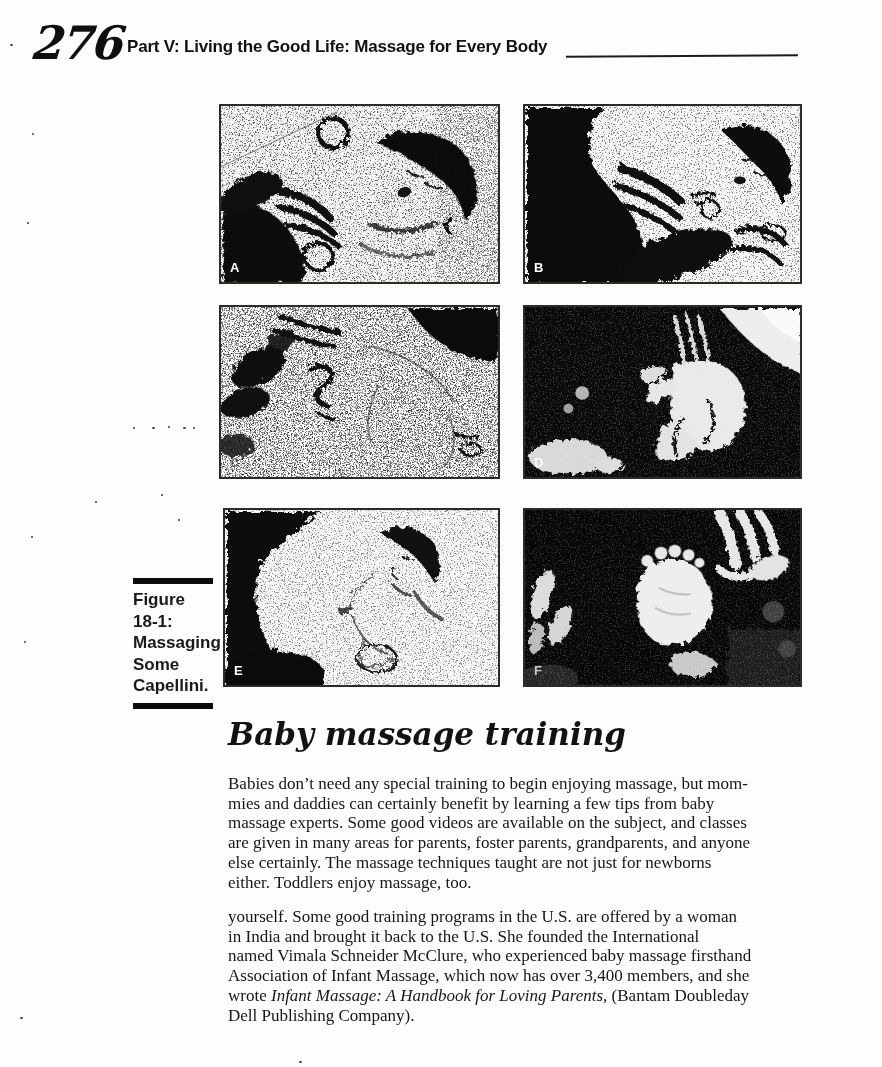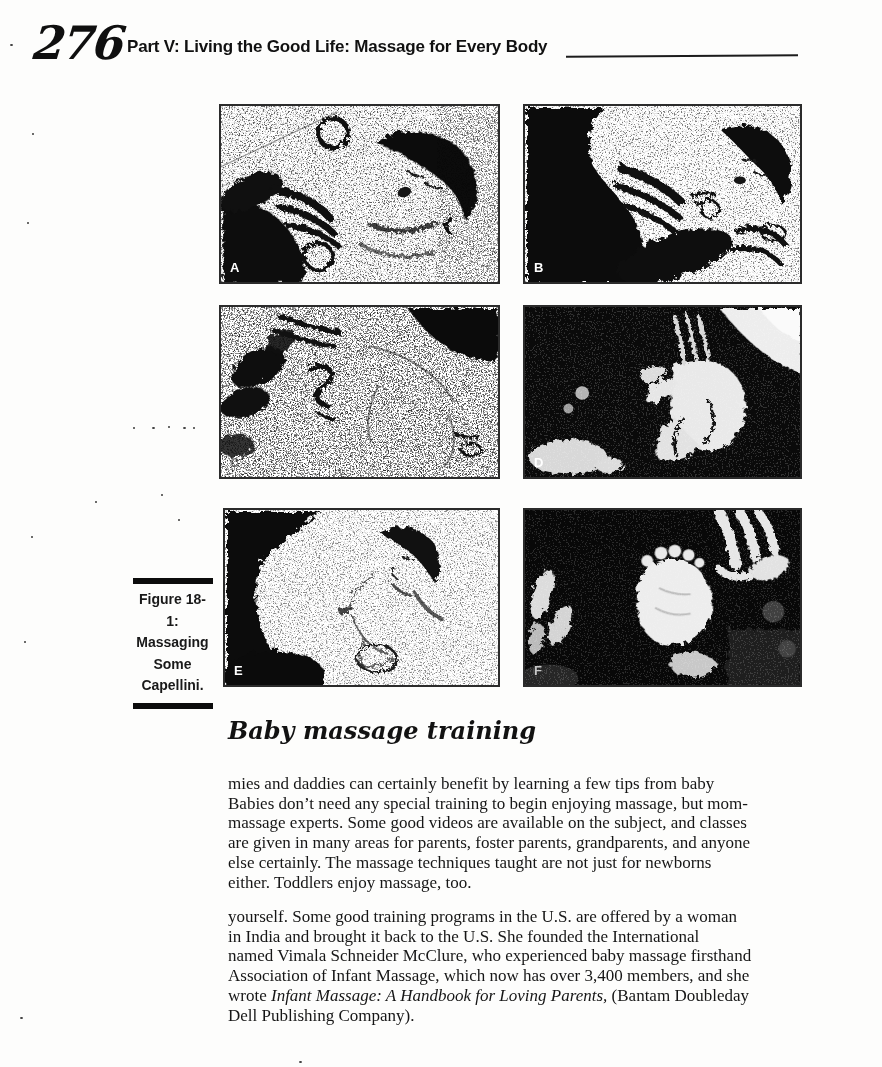--- a/index.html
+++ b/index.html
@@ -20,27 +20,27 @@
   .panel { position:absolute; background:#ffffff; border:2px solid #2b2b2b; box-sizing:border-box; }
   .panel svg { display:block; width:100%; height:100%; }
   .plabel { position:absolute; left:9px; bottom:7px; font-family:"Liberation Sans", sans-serif;
             font-weight:700; font-size:13px; color:#ffffff; }
   .plabel.faint { color:#3f3f3f; opacity:.6; }
   .plabel.ghost { color:#c9c9c9; }
 
   
   .capblock { position:absolute; left:133px; top:578px; width:80px; }
   .capbar { height:6px; background:#0c0c0c; }
-  .captext { text-align:center; font-family:"Liberation Sans", sans-serif; font-weight:700;
-             font-size:14px; line-height:21.5px; padding:5px 1px 6px 0; color:#191919; }
+  .captext { text-align:left; font-family:"Liberation Sans", sans-serif; font-weight:700;
+             font-size:17px; line-height:21.5px; padding:5px 1px 6px 0; color:#191919; }
   .captext .cl { display:block; }
 
   
   .heading { position:absolute; left:228px; top:716px; font-family:"DejaVu Serif", serif;
-             font-weight:700; font-style:italic; font-size:24px; color:#121212; }
+             font-weight:700; font-style:italic; font-size:31px; color:#121212; }
   .para { position:absolute; left:228px; font-size:17px; line-height:19.7px; color:#161616; }
   .p1 { top:774px; }
   .p2 { top:907px; }
   .tline { white-space:pre; }
   .it { font-style:italic; }
 
   
   .speck { position:absolute; background:#3a3a3a; border-radius:50%; }
 </style>
 </head>
@@ -258,22 +258,22 @@
       <span class="cl">Figure 18-1:</span>
       <span class="cl">Massaging</span>
       <span class="cl">Some</span>
       <span class="cl">Capellini.</span>
     </div>
     <div class="capbar"></div>
   </div>
 
   <div class="heading">Baby massage training</div>
   <div class="para p1">
+      <div class="tline"><span>Babies don’t need any special training to begin enjoying massage, but mom-</span></div>
       <div class="tline"><span>mies and daddies can certainly benefit by learning a few tips from baby</span></div>
-      <div class="tline"><span>Babies don’t need any special training to begin enjoying massage, but mom-</span></div>
       <div class="tline"><span>massage experts. Some good videos are available on the subject, and classes</span></div>
       <div class="tline"><span>are given in many areas for parents, foster parents, grandparents, and anyone</span></div>
       <div class="tline"><span>else certainly. The massage techniques taught are not just for newborns</span></div>
       <div class="tline"><span>either. Toddlers enjoy massage, too.</span></div>
     </div>
   <div class="para p2">
       <div class="tline"><span>yourself. Some good training programs in the U.S. are offered by a woman</span></div>
       <div class="tline"><span>in India and brought it back to the U.S. She founded the International</span></div>
       <div class="tline"><span>named Vimala Schneider McClure, who experienced baby massage firsthand</span></div>
       <div class="tline"><span>Association of Infant Massage, which now has over 3,400 members, and she</span></div>

